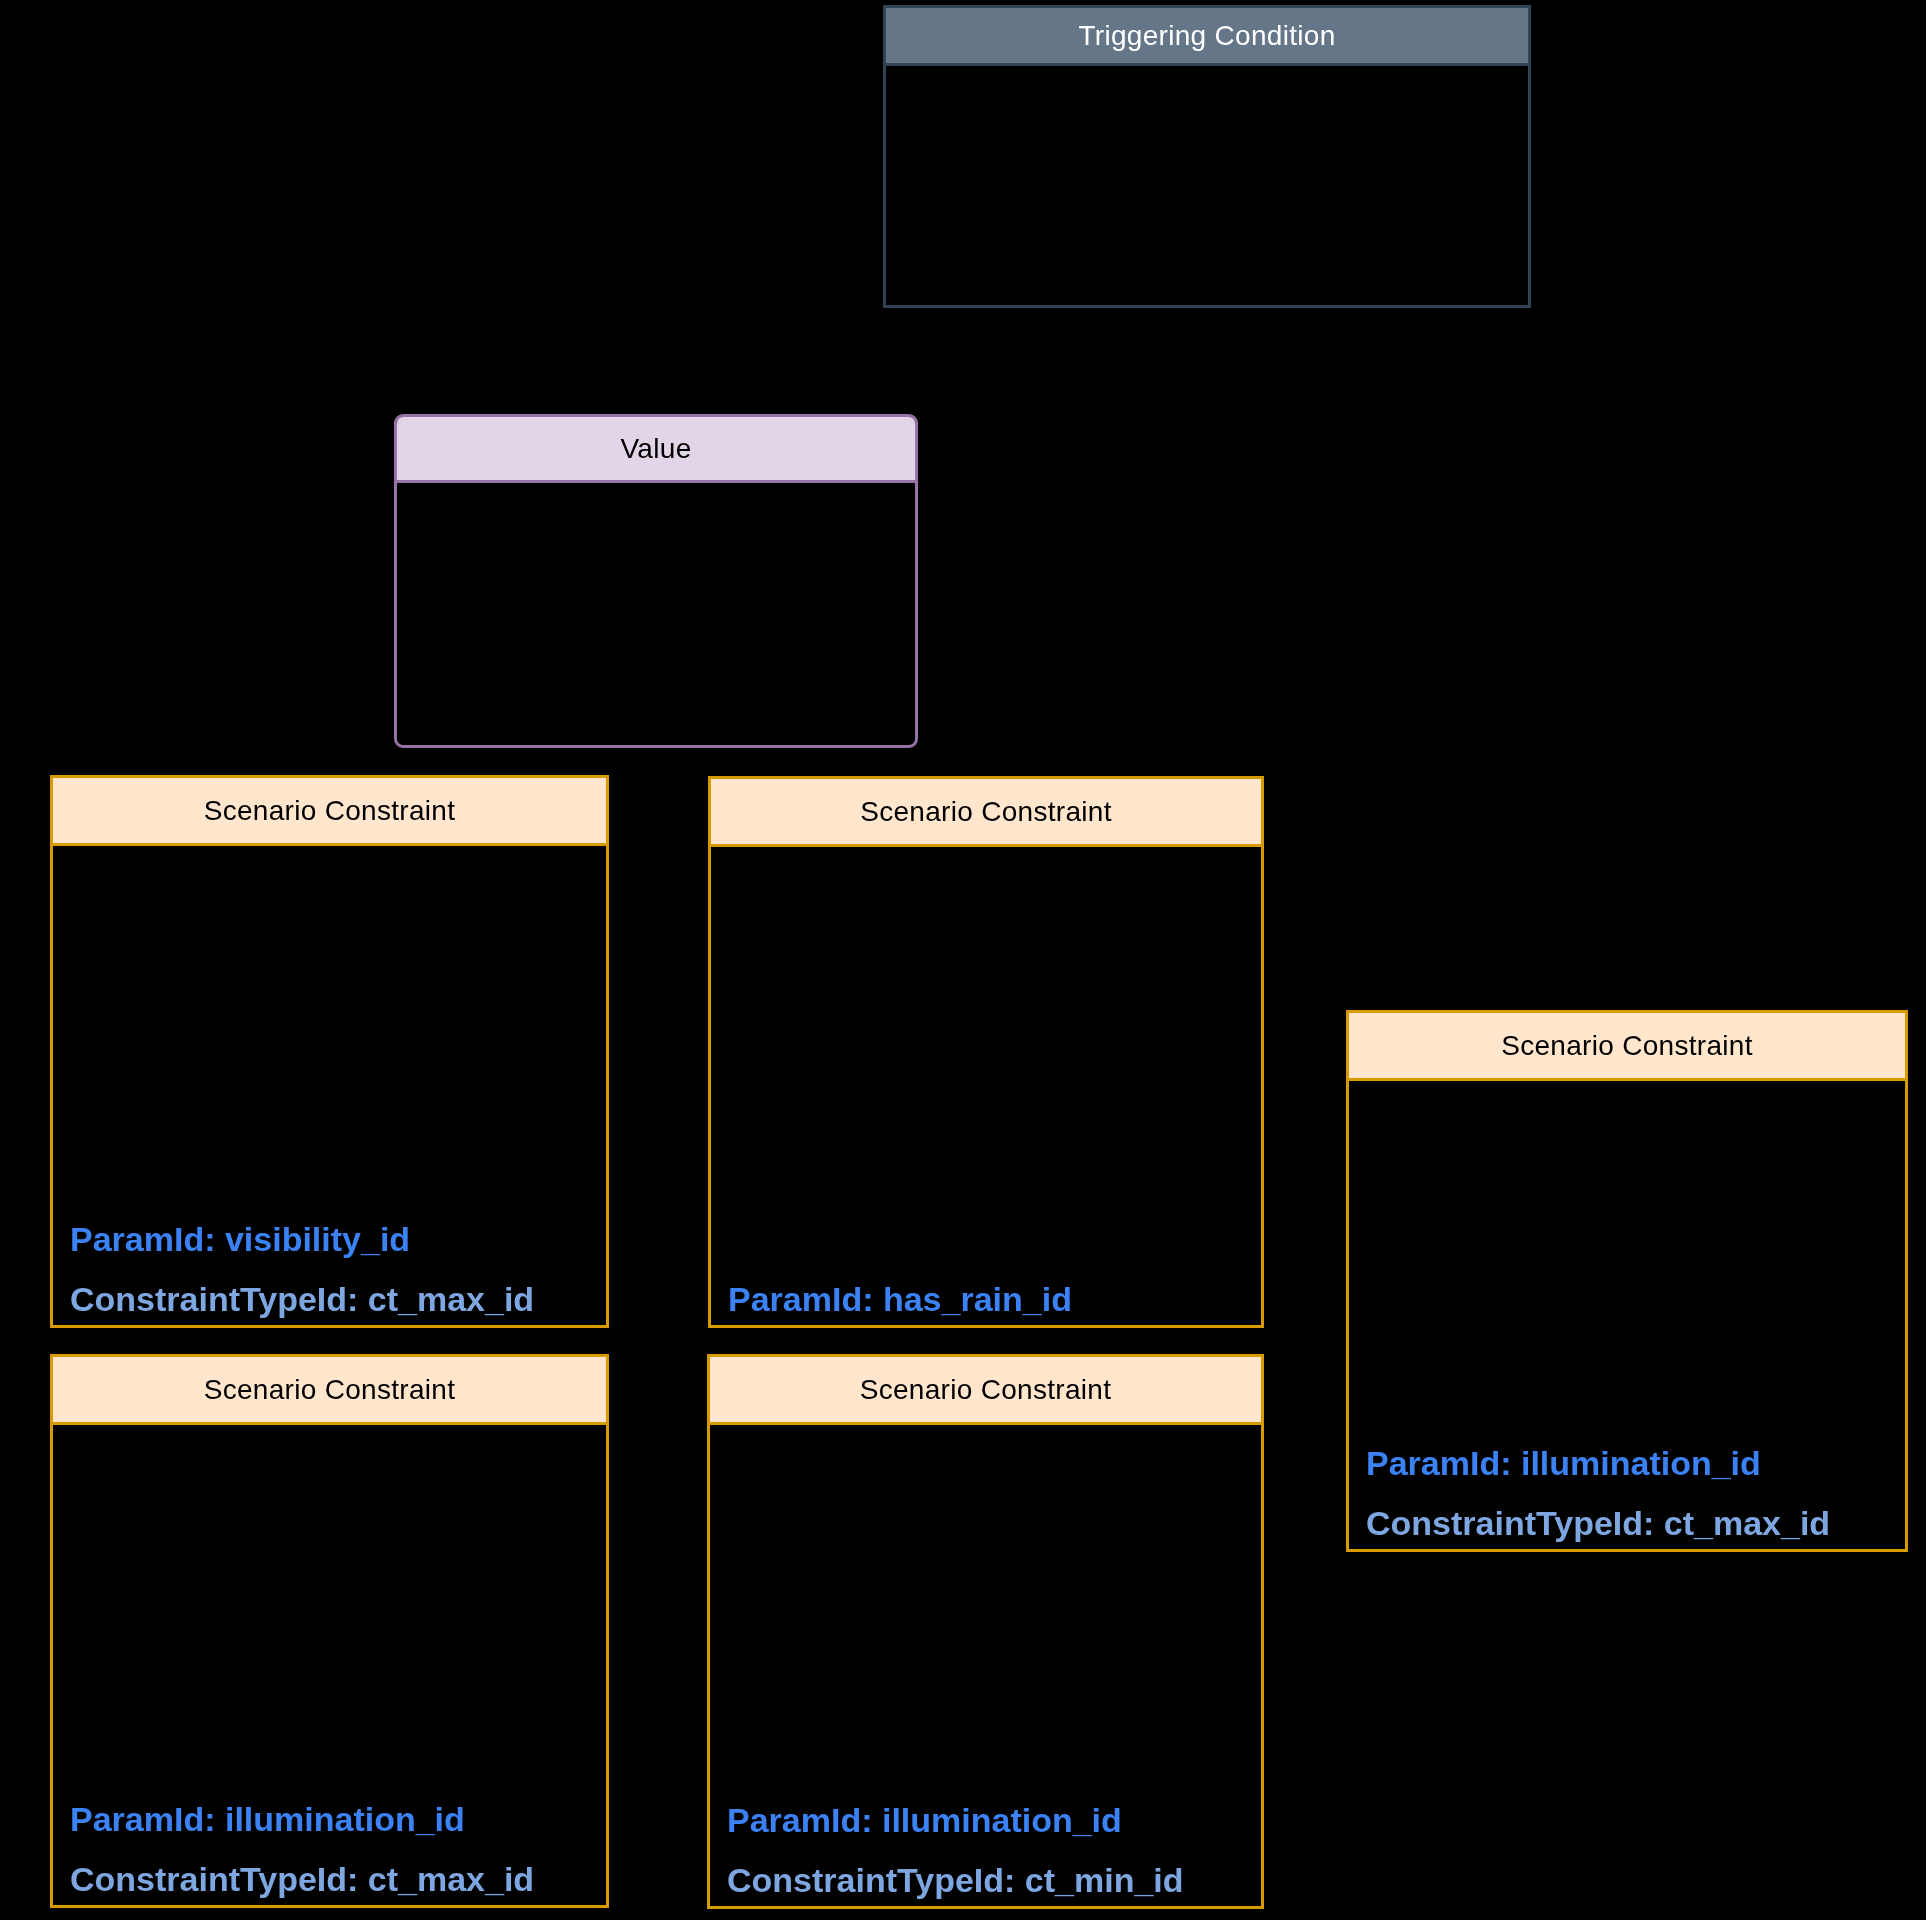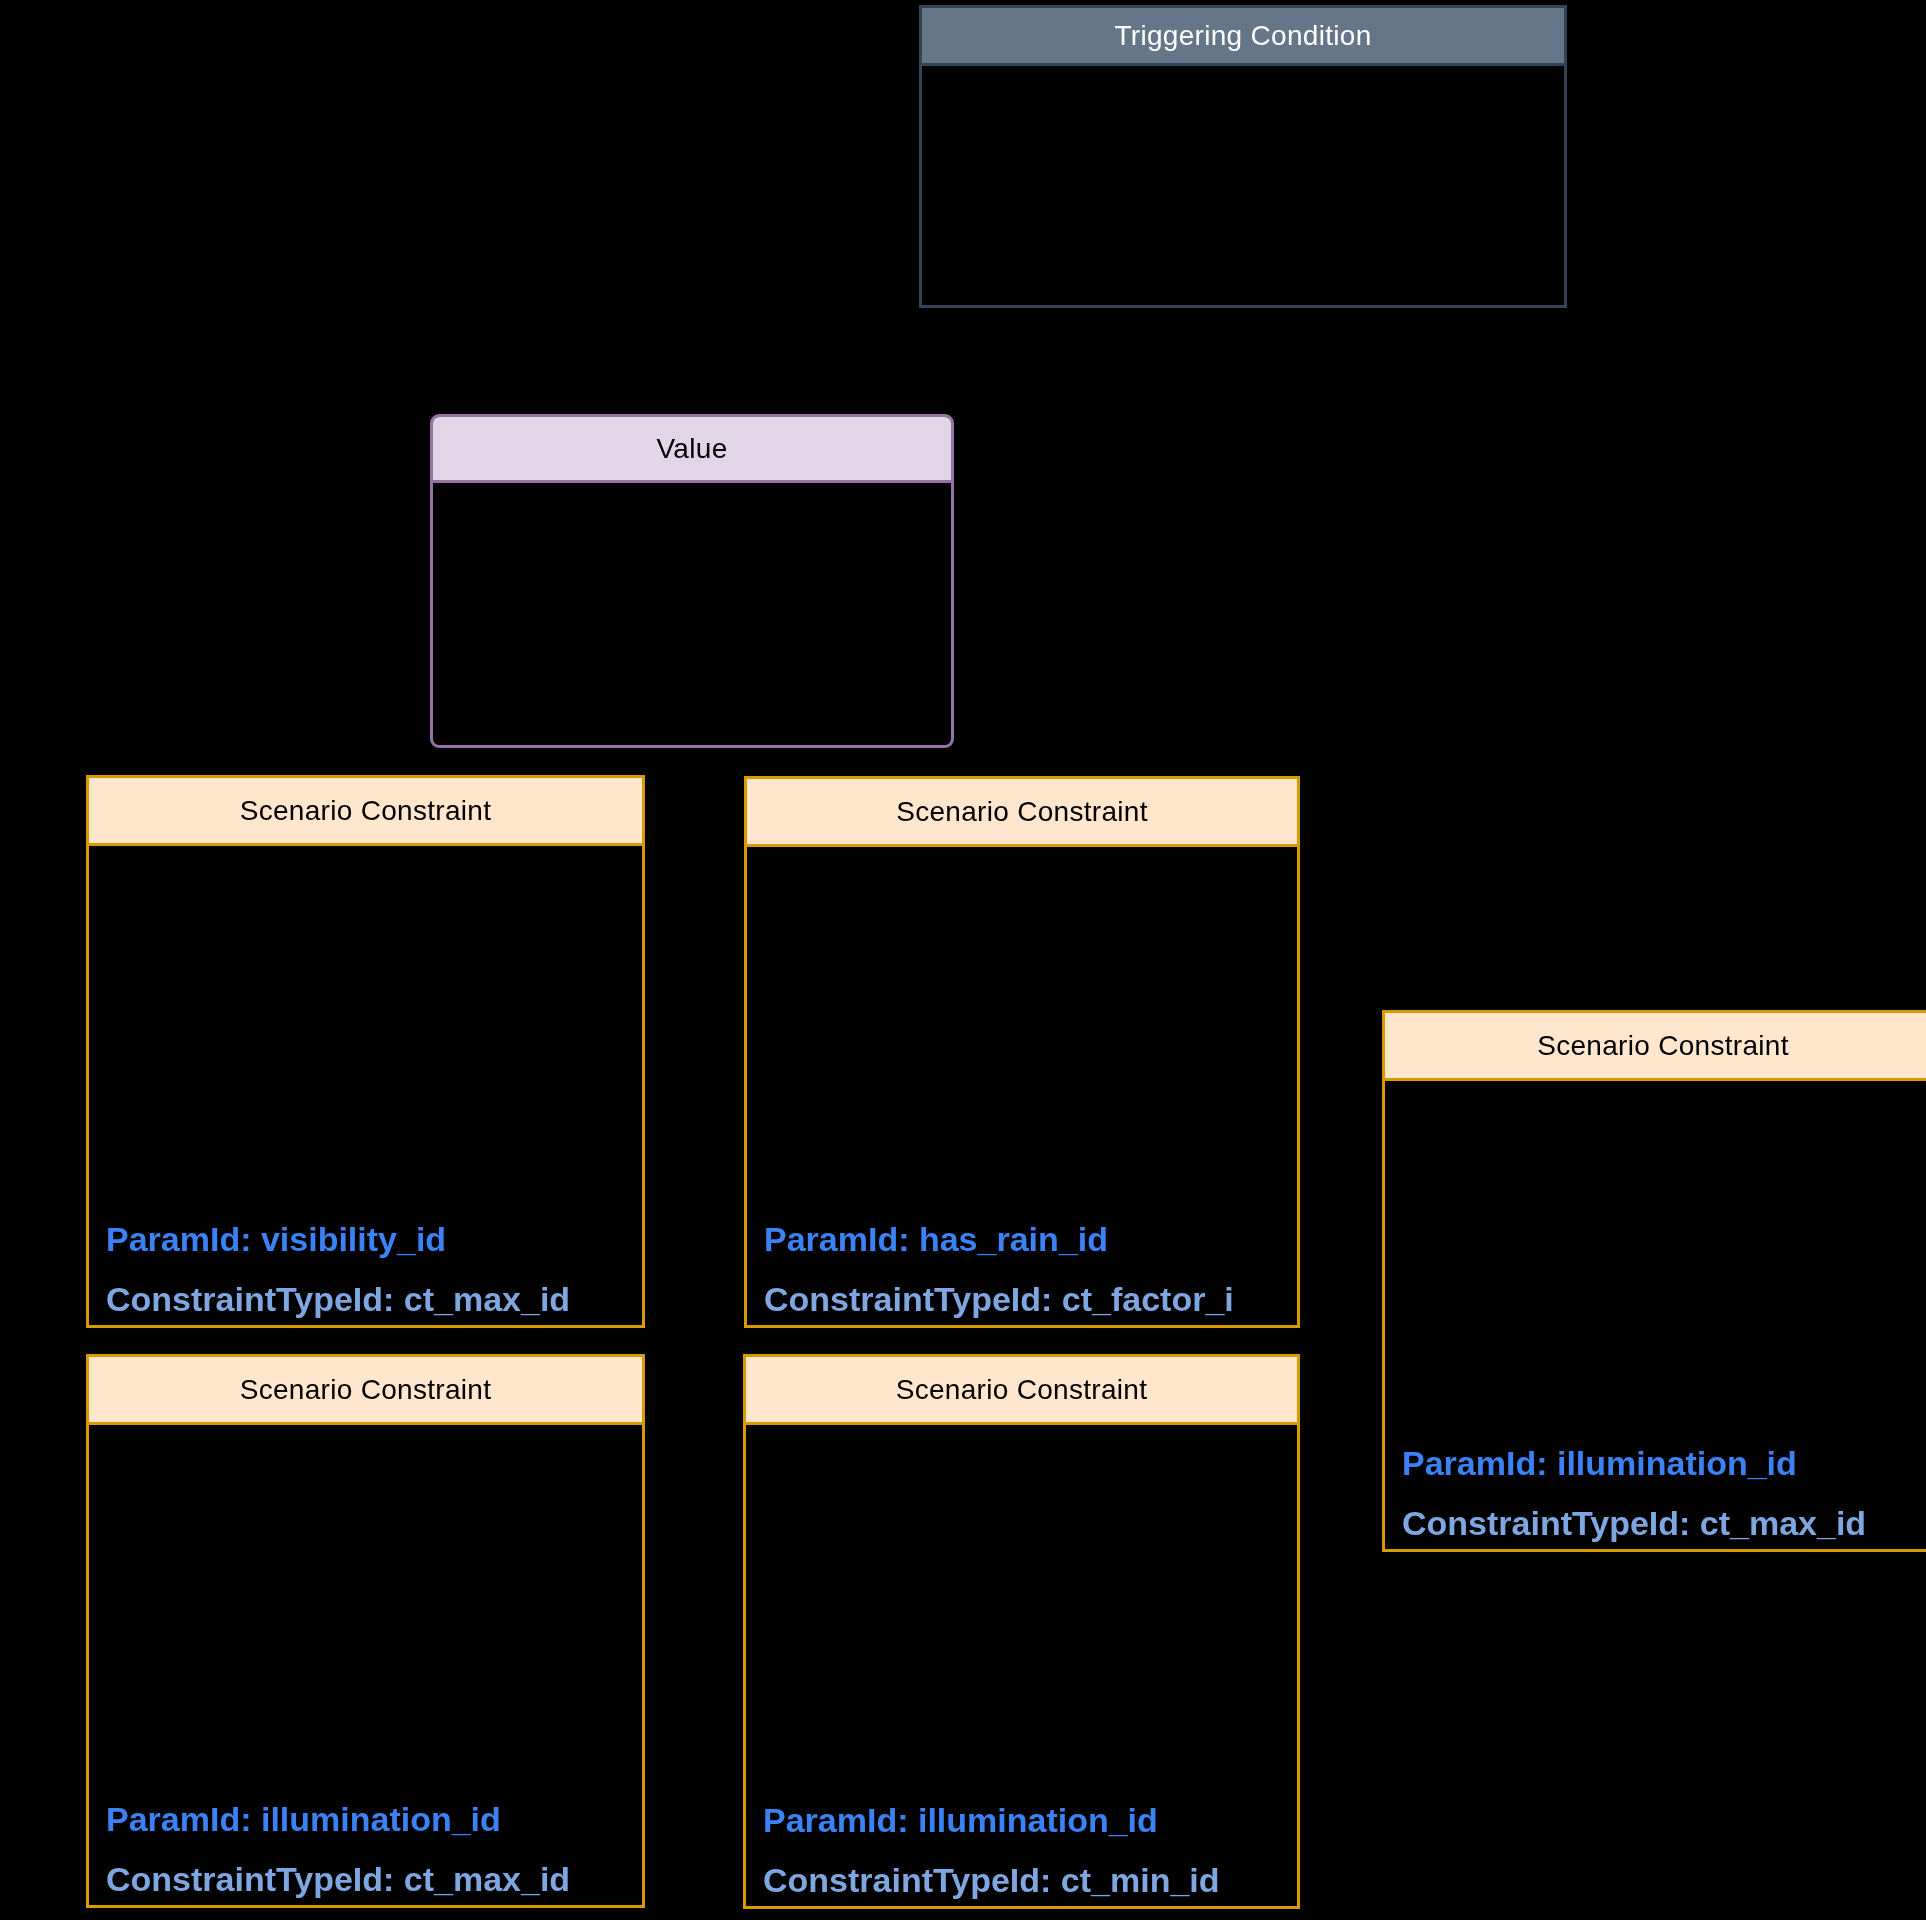--- a/index.html
+++ b/index.html
@@ -18,21 +18,20 @@
     position: absolute;
     inset: 0;
   }
   .node {
     position: absolute;
     box-sizing: border-box;
     border-style: solid;
     border-width: 3.2px;
     background: transparent;
     overflow: hidden;
-    margin-left: 36px;
   }
   .hdr {
     box-sizing: content-box;
     border-bottom-style: solid;
     border-bottom-width: 3.2px;
     text-align: center;
     overflow: hidden;
   }
   .title {
     font-size: 28px;
@@ -96,21 +95,20 @@
       <div class="attr attr-blue">ConstraintTypeId: ct_max_id</div>
     </div>
   </div>
 
   <div class="node n-orange" style="left:708px; top:776px; width:556px; height:552px;">
     <div class="hdr" style="height:65px; line-height:65px;">
       <span class="title">Scenario Constraint</span>
     </div>
     <div class="attrs">
       <div class="attr attr-green">ParamId: has_rain_id</div>
-      <div class="attr attr-blue">ConstraintTypeId: ct_factor_i</div>
     </div>
   </div>
 
   <div class="node n-orange" style="left:1346px; top:1010px; width:562px; height:542px;">
     <div class="hdr" style="height:65px; line-height:65px;">
       <span class="title">Scenario Constraint</span>
     </div>
     <div class="attrs">
       <div class="attr attr-green">ParamId: illumination_id</div>
       <div class="attr attr-blue">ConstraintTypeId: ct_max_id</div>

